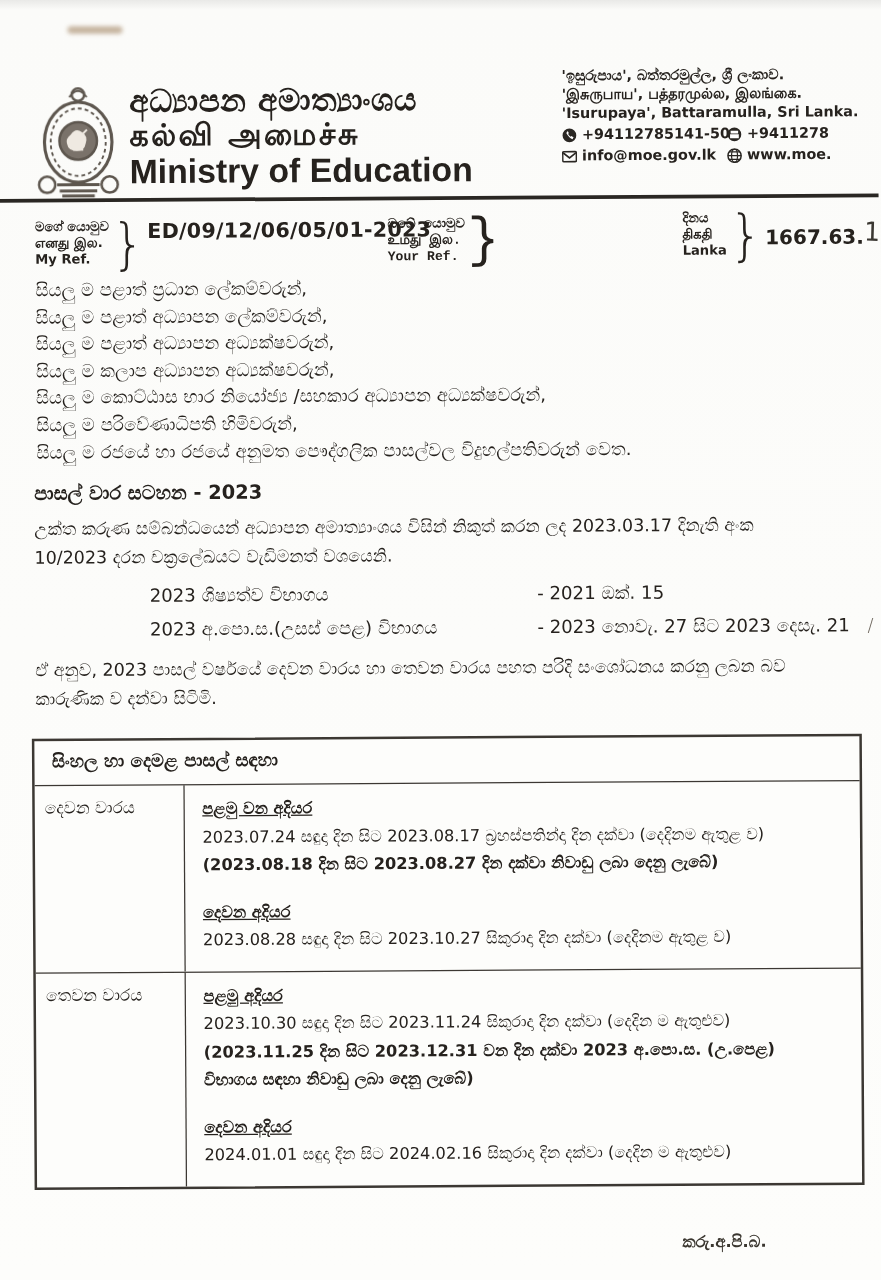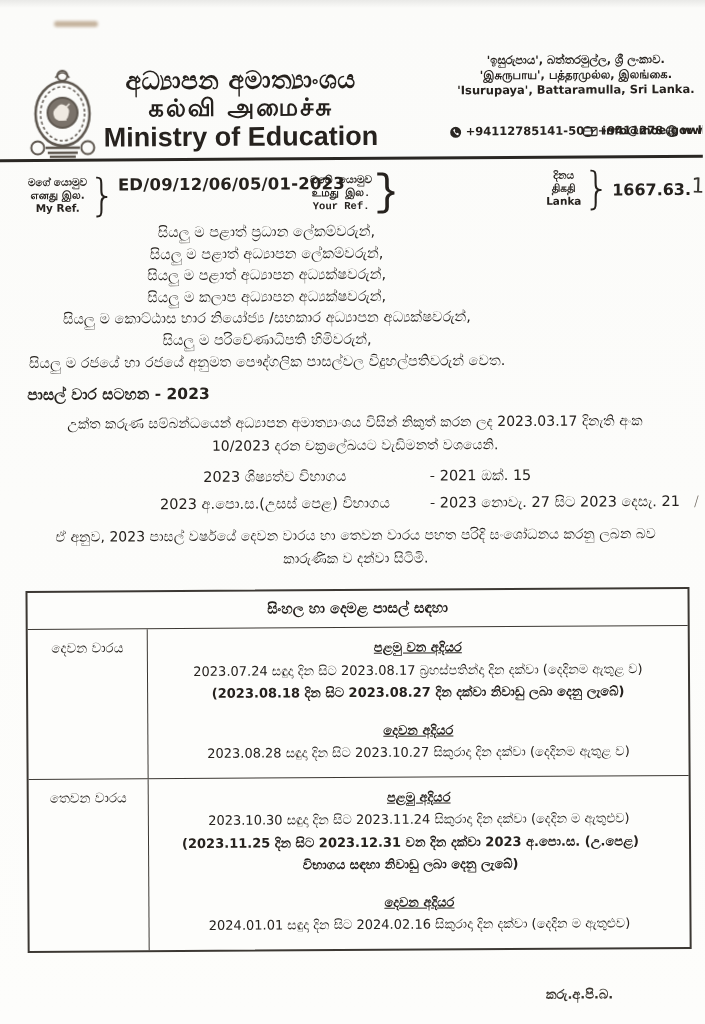--- a/index.html
+++ b/index.html
@@ -5,40 +5,39 @@
   html,body{margin:0;padding:0;}
   body{
     width:705px;height:1024px;overflow:hidden;
     background:#f4f4f2;
     font-family:"DejaVu Sans","Liberation Sans",sans-serif;
     color:#26221e;
   }
   .page{
     position:relative;width:705px;height:1024px;
     background:linear-gradient(180deg,#e9e9e7 0,#fbfbf9 8px,#fdfdfb 100%);
-    text-align:center;
   }
   .scan-smudge{
     position:absolute;left:54px;top:21px;width:44px;height:6px;
     background:#9a7a55;border-radius:3px;filter:blur(1.5px);opacity:.55;
   }
   .content{position:absolute;inset:0;transform:rotate(-0.35deg);}
   
   .emblem{position:absolute;left:28px;top:62px;width:74px;height:100px;filter:blur(.3px);}
   .ministry{position:absolute;left:106px;top:66px;line-height:1.08;white-space:nowrap;}
   .ministry .si{font-size:25px;font-weight:700;letter-spacing:.5px;}
   .ministry .ta{font-size:24px;font-weight:700;letter-spacing:2px;margin-top:2px;}
   .ministry .en{font-size:27px;font-weight:700;margin-top:1px;font-family:"Liberation Sans",sans-serif;}
   .contact{
     position:absolute;left:452px;top:54px;width:253px;
     font-size:11.5px;line-height:15px;font-weight:600;white-space:nowrap;overflow:hidden;
   }
   .contact .row{display:flex;align-items:center;gap:4px;}
   .contact .cols{display:flex;margin-top:2px;}
-  .contact .col{display:flex;flex-direction:row;gap:2px;margin-top:24px;}
+  .contact .col{display:flex;flex-direction:column;gap:2px;}
   .contact .col.left{width:132px;}
   .cicon{width:12px;height:12px;flex:0 0 12px;}
   
   .rule{position:absolute;left:0;top:157px;width:705px;height:3px;background:#2a2723;}
   .refband{position:absolute;left:0;top:165px;width:705px;height:55px;}
   .refgroup{position:absolute;display:flex;align-items:center;}
   .reflabels{font-size:10.5px;line-height:13px;font-weight:600;white-space:nowrap;}
   .brace{font-size:42px;font-weight:300;margin:0 2px;transform:scaleY(1.05);}
   .refvalue{font-size:16.5px;font-weight:600;white-space:nowrap;letter-spacing:.2px;}
   .datevalue{font-size:16px;font-weight:600;white-space:nowrap;}

